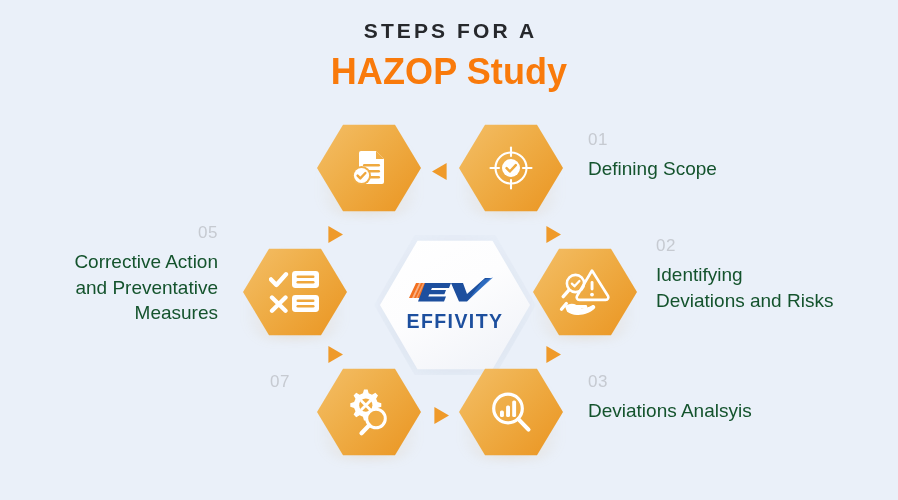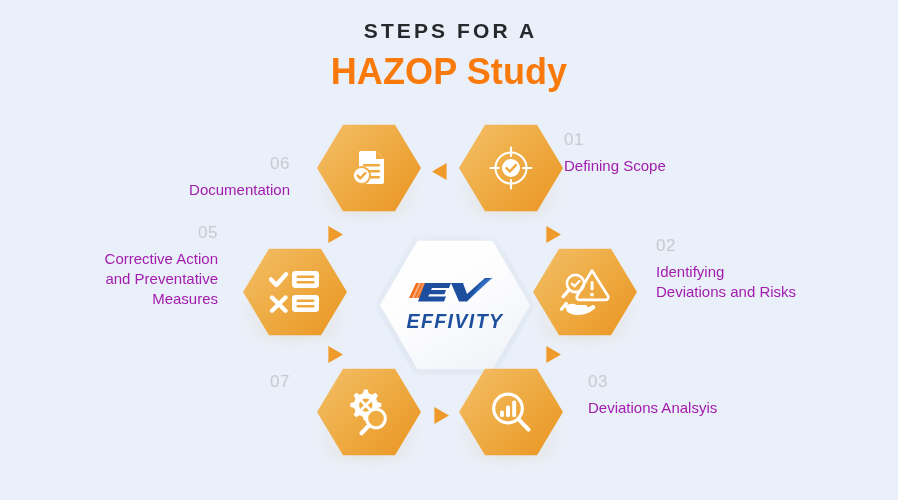--- a/index.html
+++ b/index.html
@@ -76,21 +76,20 @@
     position: absolute;
     width: 150px;
     height: 134px;
     -webkit-clip-path: polygon(25% 2%, 75% 2%, 100% 50%, 75% 98%, 25% 98%, 0% 50%);
     clip-path: polygon(25% 2%, 75% 2%, 100% 50%, 75% 98%, 25% 98%, 0% 50%);
     background: linear-gradient(150deg, #ffffff 0%, #fdfdfe 45%, #eef1f7 100%);
     display: flex;
     align-items: center;
     justify-content: center;
     flex-direction: column;
-    font-style: italic;
   }
   .hex-center-shadow {
     position: absolute;
     width: 162px;
     height: 146px;
     -webkit-clip-path: polygon(25% 2%, 75% 2%, 100% 50%, 75% 98%, 25% 98%, 0% 50%);
     clip-path: polygon(25% 2%, 75% 2%, 100% 50%, 75% 98%, 25% 98%, 0% 50%);
     background: radial-gradient(ellipse at 50% 55%, rgba(140,160,190,0.30), rgba(140,160,190,0.03) 72%);
     filter: blur(4px);
   }
@@ -131,22 +130,22 @@
   .label .num {
     display: block;
     font-size: 17px;
     font-weight: normal;
     color: #c6cad1;
     letter-spacing: 0.6px;
     margin-bottom: 5px;
   }
   .label .txt {
     display: block;
-    font-size: 15px;
-    color: #a21caf;
+    font-size: 19px;
+    color: #14532d;
     font-weight: normal;
   }
   .label.right { text-align: left; }
   .label.left  { text-align: right; }
 </style>
 </head>
 <body>
 
 <div id="stage">
 
@@ -193,38 +192,34 @@
       <path d="M16 7 h15 l8 8 v23 a2 2 0 0 1 -2 2 H16 a2 2 0 0 1 -2 -2 V9 a2 2 0 0 1 2 -2 z" fill="#ffffff"></path>
       <path d="M31 7 l8 8 h-8 z" fill="#f0ad45"></path>
       <rect x="18" y="20" width="17" height="2.6" rx="1.3" fill="#efa93f"></rect>
       <rect x="18" y="26" width="17" height="2.6" rx="1.3" fill="#efa93f"></rect>
       <rect x="18" y="32" width="17" height="2.6" rx="1.3" fill="#efa93f"></rect>
       <circle cx="16.5" cy="31.5" r="9.5" fill="#f0ae48"></circle>
       <circle cx="16.5" cy="31.5" r="7.6" fill="#ffffff"></circle>
       <path d="M12.6 31.6 l2.7 2.8 l5.1 -5.4" stroke="#efa63c" stroke-width="2.4" fill="none" stroke-linecap="round" stroke-linejoin="round"></path>
     </svg>
   </div>
-  <div class="label left" style="right:608px; top:153px; width:220px;">
-    <span class="num">06</span>
-    <span class="txt">Documentation</span>
-  </div>
 
   <div class="hex-glow" style="left:459px; top:124px;"></div>
   <div class="hex" style="left:459px; top:122px;">
     <svg width="50" height="50" viewBox="0 0 50 50">
       <circle cx="25" cy="25" r="15.5" fill="none" stroke="#ffffff" stroke-width="2.1"></circle>
       <circle cx="25" cy="25" r="9" fill="#ffffff"></circle>
       <path d="M20.6 25.2 l3.2 3.3 l6 -6.4" stroke="#f0ab3f" stroke-width="2.5" fill="none" stroke-linecap="round" stroke-linejoin="round"></path>
       <line x1="25" y1="4.5" x2="25" y2="13" stroke="#ffffff" stroke-width="2.1" stroke-linecap="round"></line>
       <line x1="25" y1="37" x2="25" y2="45.5" stroke="#ffffff" stroke-width="2.1" stroke-linecap="round"></line>
       <line x1="4.5" y1="25" x2="13" y2="25" stroke="#ffffff" stroke-width="2.1" stroke-linecap="round"></line>
       <line x1="37" y1="25" x2="45.5" y2="25" stroke="#ffffff" stroke-width="2.1" stroke-linecap="round"></line>
     </svg>
   </div>
-  <div class="label right" style="left:564px; top:129px; width:280px;">
+  <div class="label right" style="left:588px; top:129px; width:280px;">
     <span class="num">01</span>
     <span class="txt">Defining Scope</span>
   </div>
 
   <div class="hex-glow" style="left:243px; top:248px;"></div>
   <div class="hex" style="left:243px; top:246px;">
     <svg width="52" height="46" viewBox="0 0 52 46">
       <path d="M2 10.4 l5.4 5.6 l9.6 -10.8" stroke="#ffffff" stroke-width="4.3" fill="none" stroke-linecap="round" stroke-linejoin="round"></path>
       <path d="M3 28.5 l13.5 13.2 M16.5 28.5 l-13.5 13.2" stroke="#ffffff" stroke-width="4.3" fill="none" stroke-linecap="round"></path>
       <rect x="23" y="2" width="27" height="17" rx="3.4" fill="#ffffff"></rect>

